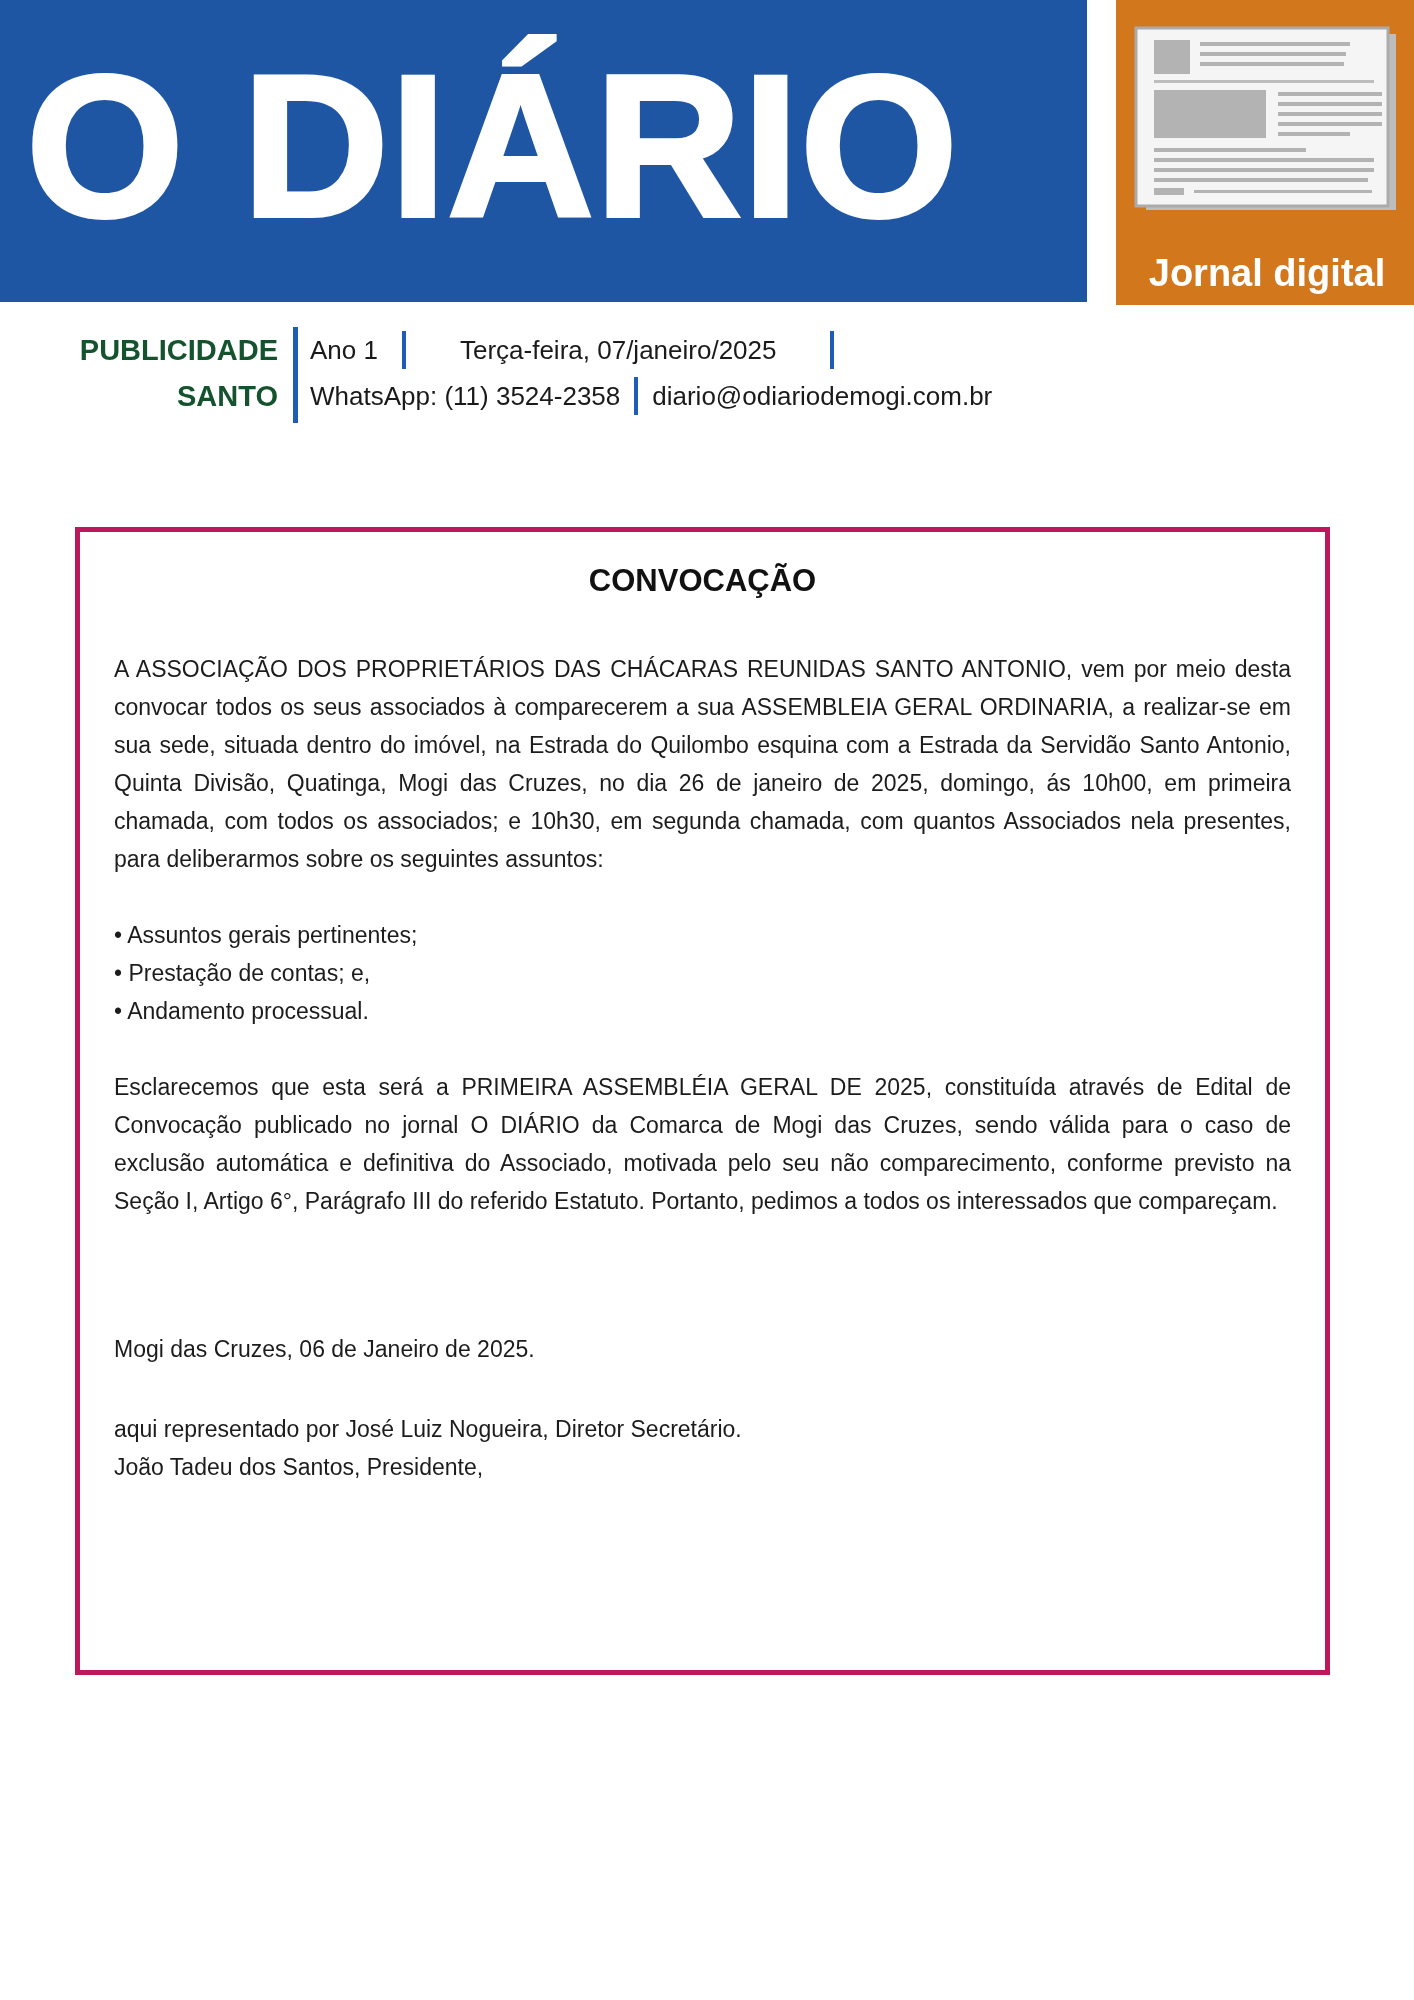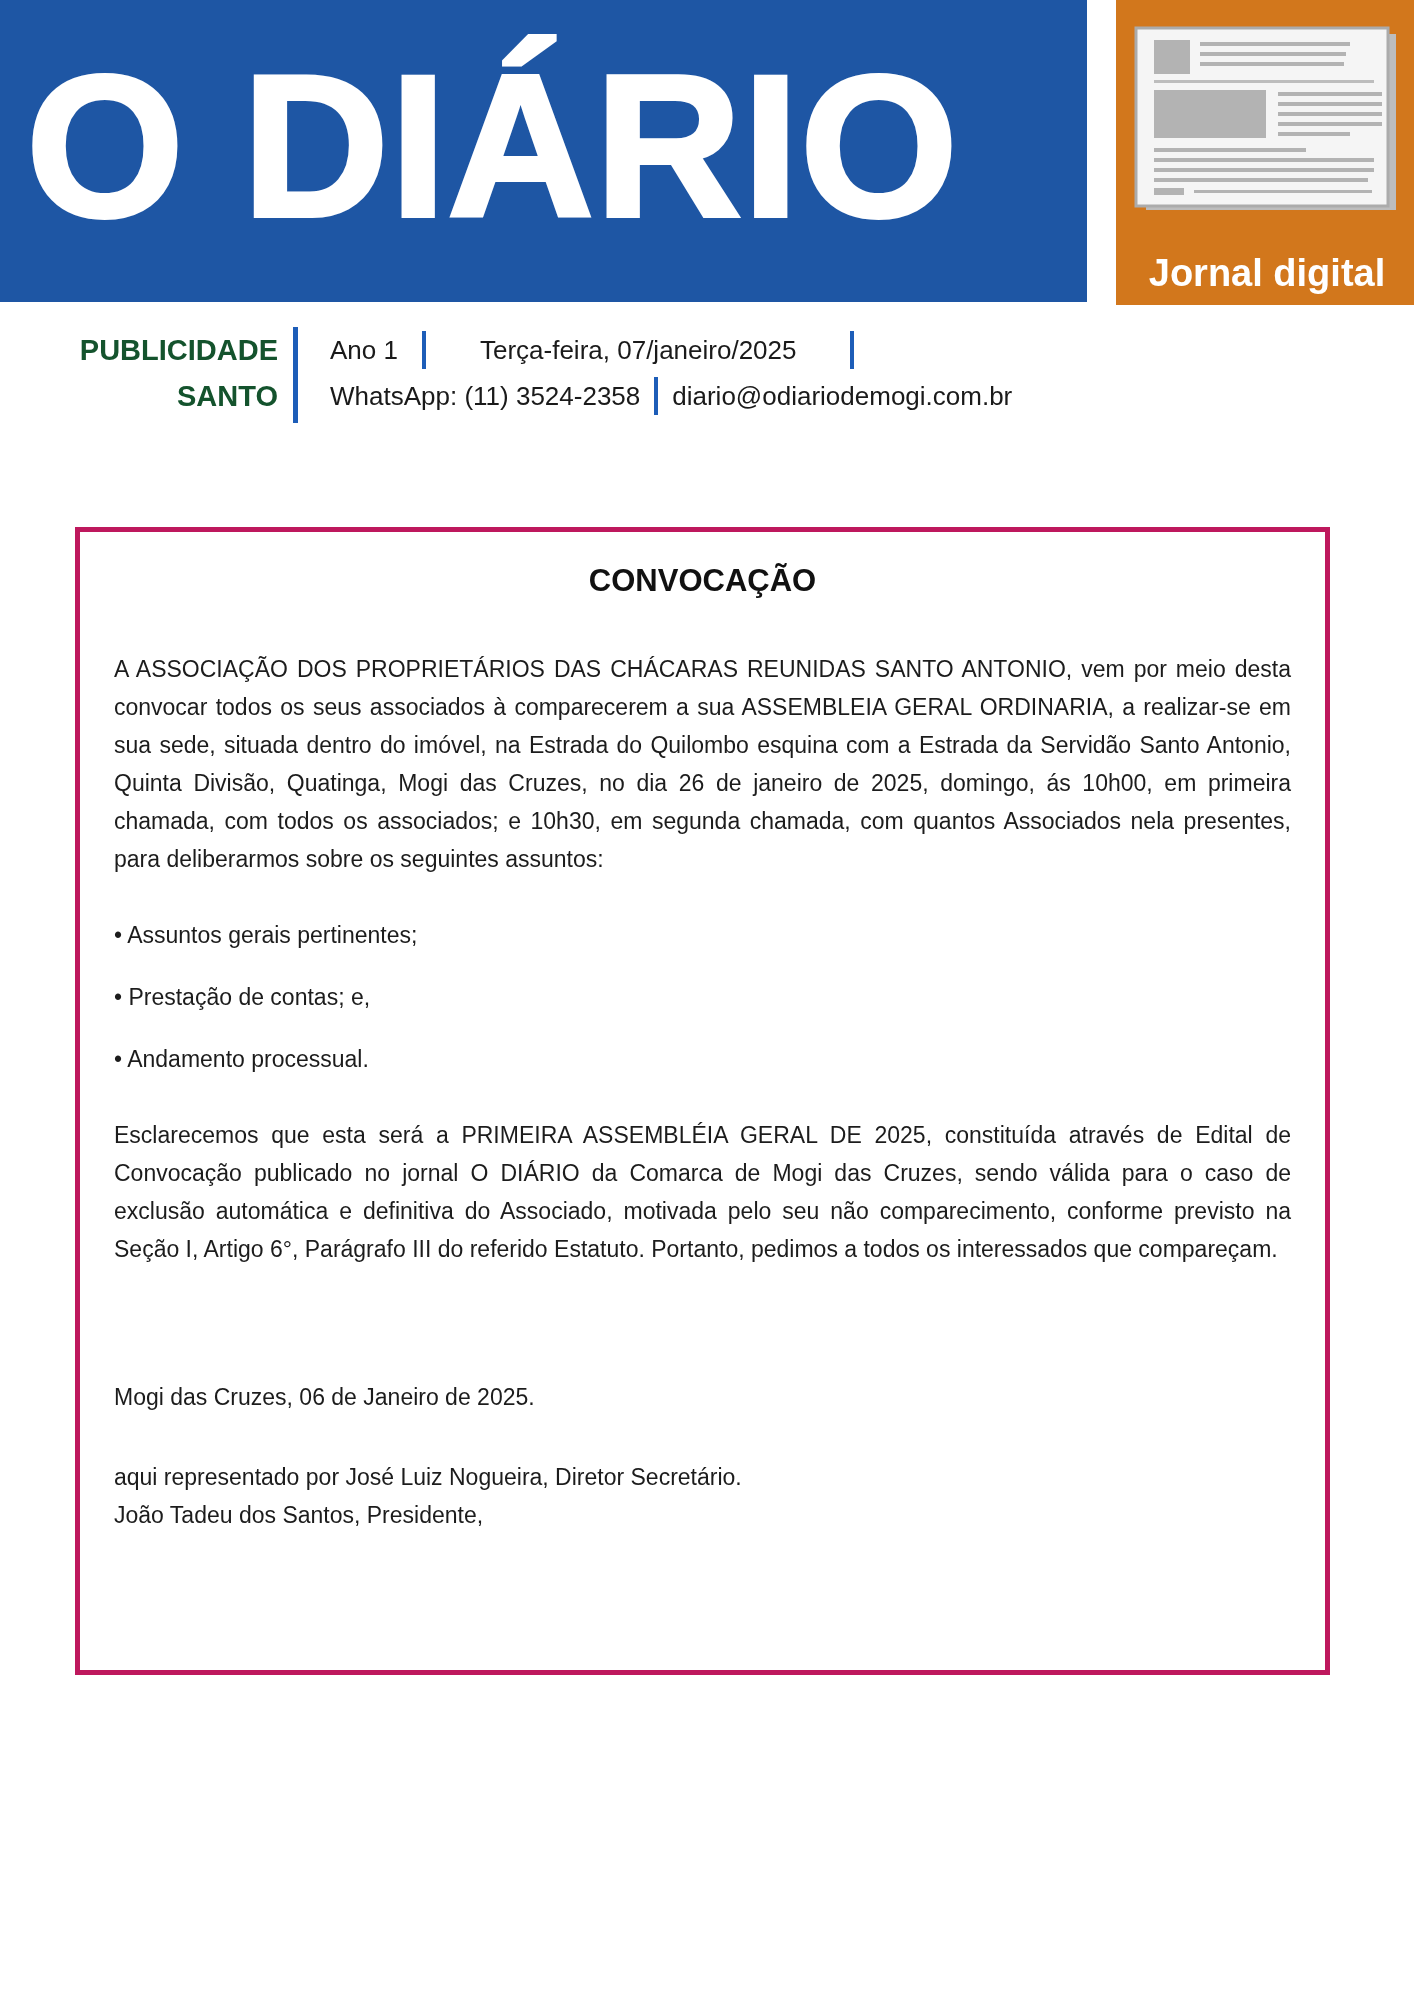--- a/index.html
+++ b/index.html
@@ -17,39 +17,39 @@
   .badge { position:absolute; left:1116px; top:0; width:302px; height:305px; background:#d2771c; }
   .badge svg { display:block; margin:24px auto 0; }
   .tagline { position:absolute; bottom:10px; left:0; width:100%; text-align:center;
              color:#ffffff; font-weight:bold; font-size:38px; }
 
   
   .masthead { position:absolute; left:10px; top:327px; display:flex; align-items:flex-start; }
   .mh-section { width:268px; text-align:right; font-weight:bold; font-size:29px;
                 line-height:46px; color:#14532d; }
   .mh-bar-tall { width:5px; height:96px; background:#1d5db8; margin-left:15px; }
-  .mh-rows { margin-left:32px; }
+  .mh-rows { margin-left:12px; }
   .mh-row { display:flex; align-items:center; height:46px; font-size:26px; color:#1a1a1a; white-space:nowrap; }
   .vbar { width:4px; height:38px; background:#1d5db8; flex:0 0 auto; }
   .mh-year { margin-right:24px; }
   .mh-date { margin:0 54px; }
   .mh-url { margin-left:16px; }
   .mh-wa { margin-right:14px; }
   .mh-email { margin-left:14px; }
 
   
   .notice-box { position:absolute; left:75px; top:527px; width:1255px; height:1148px;
                 box-sizing:border-box; border:5px solid #be185d; background:#ffffff;
                 padding:30px 34px 0 34px; }
   .notice-title { text-align:center; font-size:31px; font-weight:bold; color:#111111;
                   margin:0 0 50px 0; line-height:38px; }
   .body-text { font-size:23px; line-height:38px; color:#1c1c1c; }
   .justified { text-align:justify; margin:0 0 38px 0; }
   .bullets { margin:0 0 38px 0; }
-  .bullet-line { line-height:38px;margin-top:24px; }
+  .bullet-line { line-height:38px; }
   .para2 { margin-bottom:110px; }
   .dateline { margin:0 0 42px 0; }
   .sig-line { line-height:38px; }
 </style>
 </head>
 <body>
 
 <div class="page">
 
   <header class="banner">

